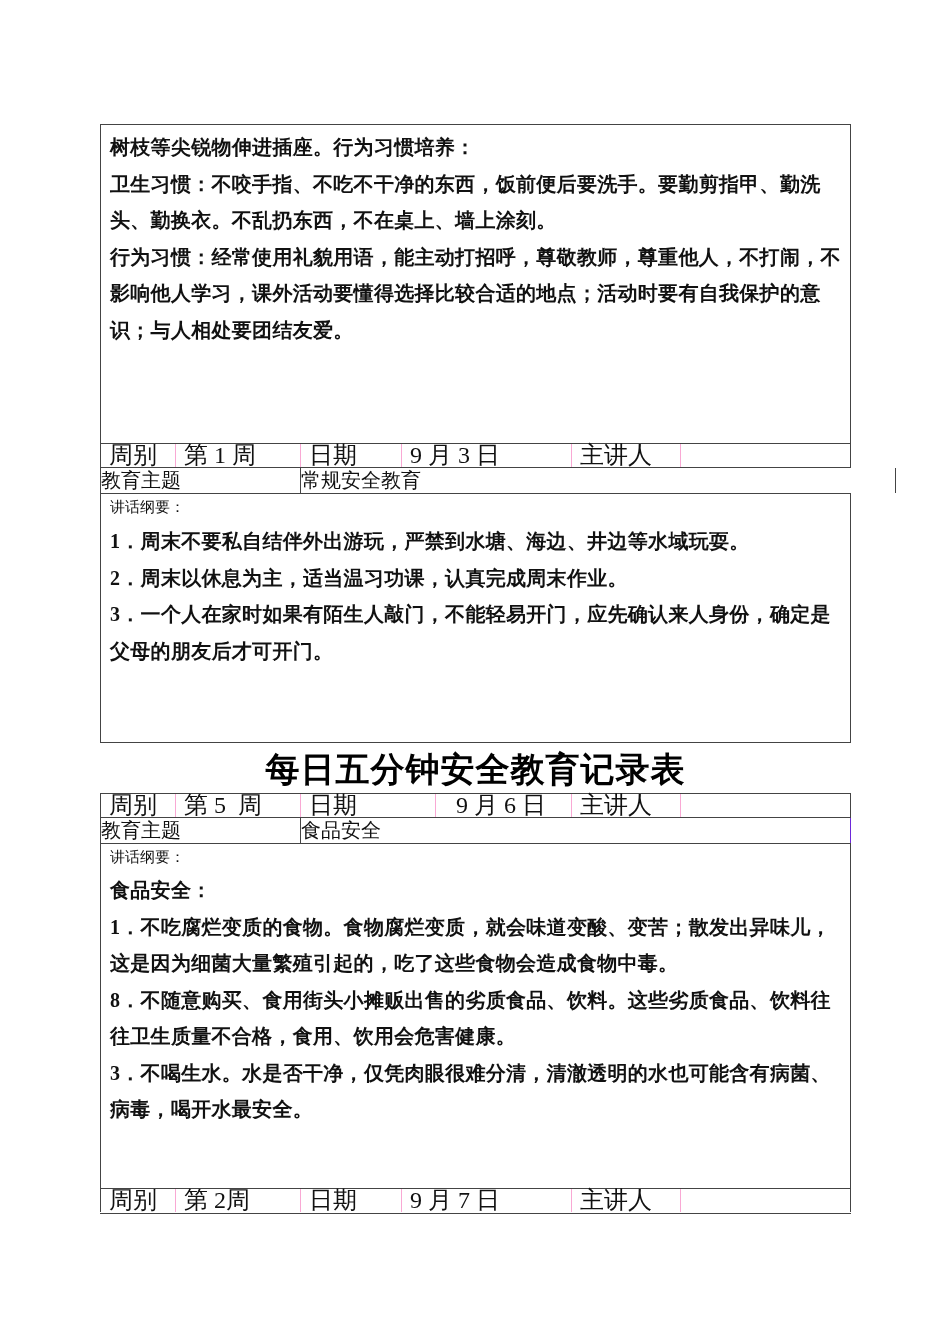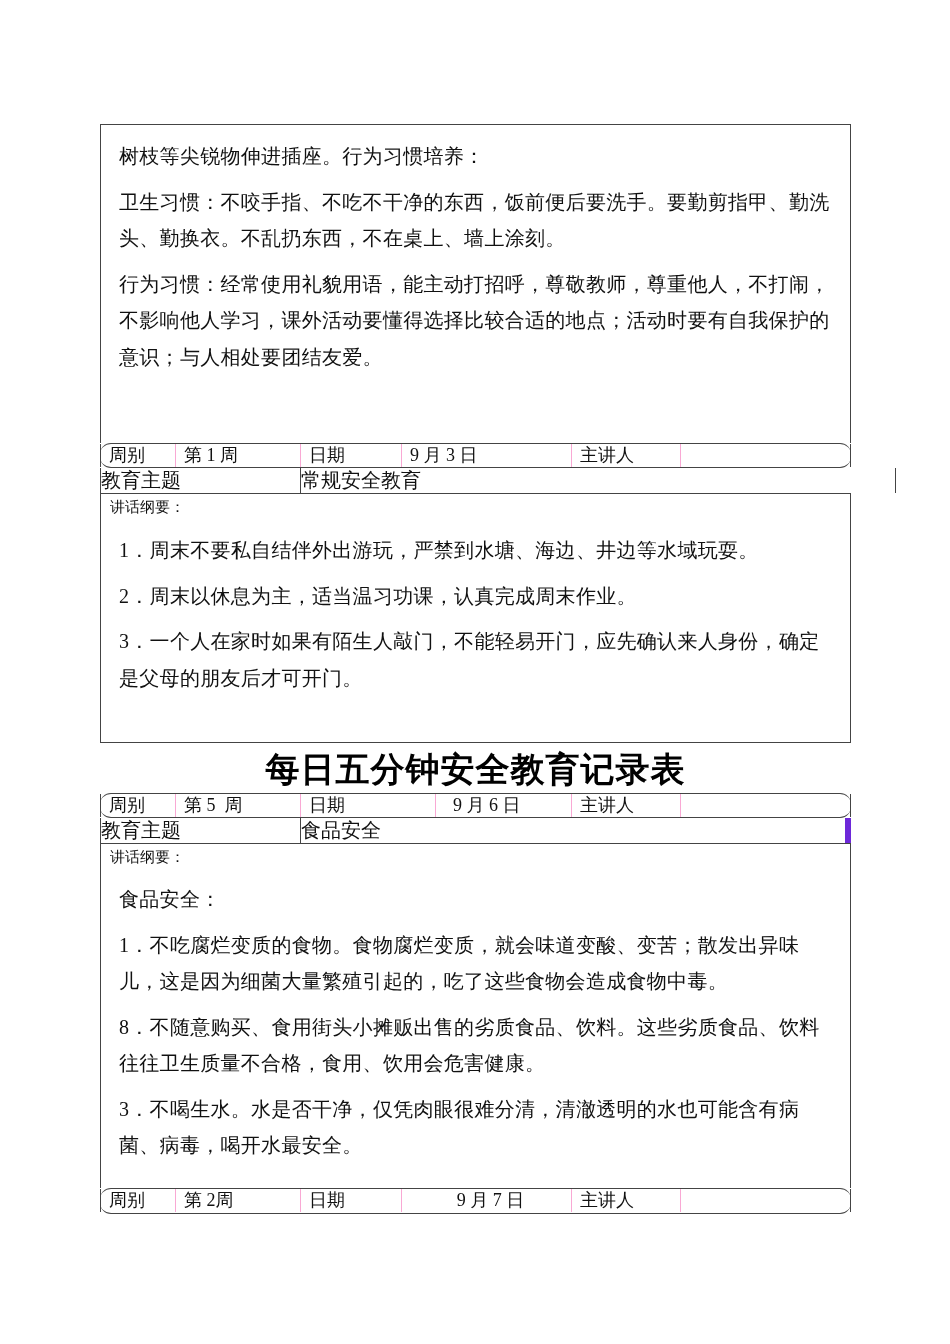--- a/index.html
+++ b/index.html
@@ -28,33 +28,33 @@
     border: 1px solid #444;
     box-sizing: content-box;
   }
   .content-cell {
     padding: 4px 8px 0 9px;
     font-size: 20px;
     line-height: 36.5px;
     letter-spacing: 0.3px;
   }
   .content-cell p {
-    margin: 9px;
+    margin: 0;
+    font-weight: bold;
   }
   .info-row {
     position: absolute;
     left: 0;
     width: 751px;
     height: 25px;
     border-top: 1px solid #444;
     border-bottom: 1px solid #444;
     box-sizing: border-box;
-    font-size: 18px;
+    font-size: 24px;
     line-height: 23px;
-    border-radius: 11px;
   }
   .info-row .cell {
     position: absolute;
     top: 0;
     height: 23px;
     padding-left: 8px;
     box-sizing: border-box;
     border-left: 1px solid #f9a8d4;
     white-space: nowrap;
   }
@@ -149,36 +149,36 @@
     <div class="cell" style="left:75px; width:125px; white-space:pre;">第 5  周</div>
     <div class="cell" style="left:200px; width:101px;">日期</div>
     <div class="cell" style="left:301px; width:170px; white-space:pre;margin-left:34px;">  9 月 6 日</div>
     <div class="cell" style="left:471px; width:109px;">主讲人</div>
     <div class="cell" style="left:580px; width:170px;"></div>
     <div class="frame-line-r"></div>
   </div>
 
   <div class="topic-row" style="top:694px;">
     <div class="cell" style="left:0; width:200px;">教育主题</div>
-    <div class="cell" style="left:200px; width:551px; border-right:6px solid #6d28d9;">食品安全</div>
+    <div class="cell" style="left:200px; width:551px; border-right:1px solid #6d28d9;">食品安全</div>
   </div>
 
   <div class="box" style="top:720px; height:344px; border-top:none; border-bottom:none;">
     <div class="outline-label">讲话纲要：</div>
     <div class="content-cell" style="padding-top:2px;">
       <p>食品安全：</p>
       <p>1．不吃腐烂变质的食物。食物腐烂变质，就会味道变酸、变苦；散发出异味儿，这是因为细菌大量繁殖引起的，吃了这些食物会造成食物中毒。</p>
       <p>8．不随意购买、食用街头小摊贩出售的劣质食品、饮料。这些劣质食品、饮料往往卫生质量不合格，食用、饮用会危害健康。</p>
       <p>3．不喝生水。水是否干净，仅凭肉眼很难分清，清澈透明的水也可能含有病菌、病毒，喝开水最安全。</p>
     </div>
   </div>
 
   <div class="info-row" style="top:1064px; height:26px;">
     <div class="cell" style="left:0; width:75px;">周别</div>
     <div class="cell" style="left:75px; width:125px;">第 2周</div>
     <div class="cell" style="left:200px; width:101px;">日期</div>
-    <div class="cell" style="left:301px; width:170px;text-align:center;">9 月 7 日</div>
+    <div class="cell" style="left:301px; width:170px;">9 月 7 日</div>
     <div class="cell" style="left:471px; width:109px;">主讲人</div>
     <div class="cell" style="left:580px; width:170px;"></div>
     <div class="frame-line-r"></div>
   </div>
 
 </div>
 
 </body></html>

